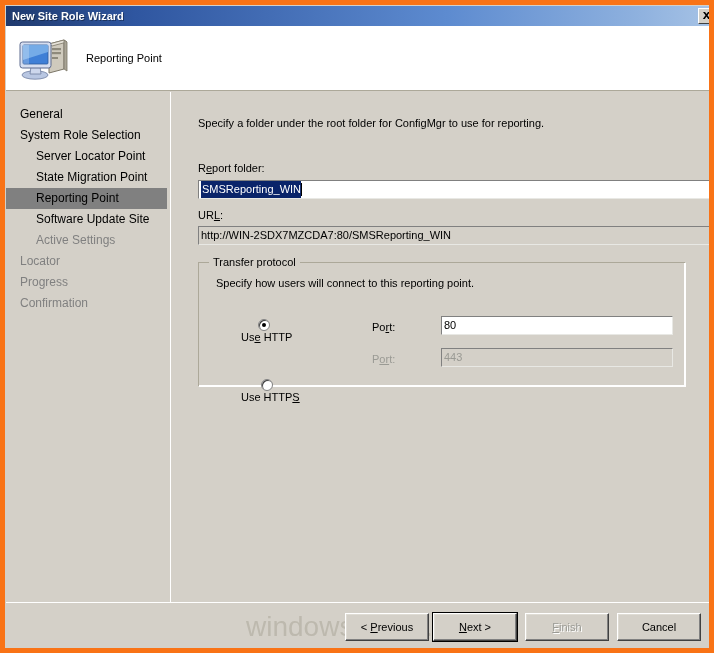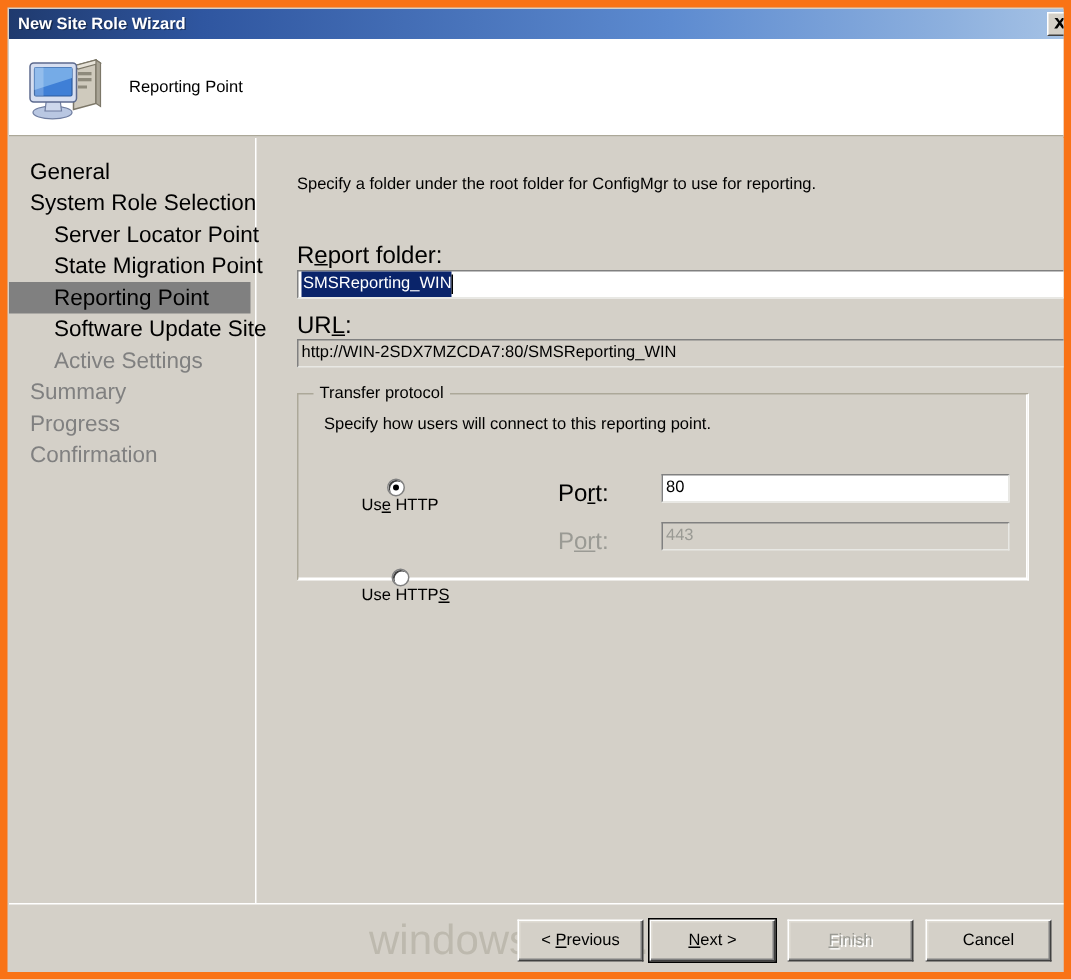--- a/index.html
+++ b/index.html
@@ -103,21 +103,21 @@
     width: 165px;
     height: 510px;
     background: #d4d0c8;
     border-right: 1px solid #ffffff;
     box-sizing: border-box;
     padding-top: 12px;
   }
   .nav-item {
     height: 21px;
     line-height: 21px;
-    font-size: 15px;
+    font-size: 12px;
     color: #000000;
     padding-left: 14px;
     white-space: nowrap;
     cursor: default;
   }
   .nav-item.indent { padding-left: 30px; }
   .nav-item.dim { color: #808080; }
   .nav-item.selected {
     background: #808080;
     color: #000000;
@@ -136,21 +136,21 @@
     position: absolute;
     left: 26px;
     top: 25px;
     font-size: 11px;
     color: #000000;
     white-space: nowrap;
   }
 
   .field-label {
     position: absolute;
-    font-size: 16px;
+    font-size: 11px;
     color: #000000;
     white-space: nowrap;
   }
   .field-label .acc { text-decoration: underline; }
   .field-label.dim { color: #9a9a94; }
 
   .textbox {
     position: absolute;
     box-sizing: border-box;
     height: 19px;
@@ -347,21 +347,21 @@
   <div id="body">
 
     <div id="sidebar">
       <div class="nav-item">General</div>
       <div class="nav-item">System Role Selection</div>
       <div class="nav-item indent">Server Locator Point</div>
       <div class="nav-item indent">State Migration Point</div>
       <div class="nav-item indent selected">Reporting Point</div>
       <div class="nav-item indent">Software Update Site</div>
       <div class="nav-item indent dim">Active Settings</div>
-      <div class="nav-item dim">Summary</div>
+      <div class="nav-item dim">Locator</div>
       <div class="nav-item dim">Progress</div>
       <div class="nav-item dim">Confirmation</div>
     </div>
 
     <div id="content">
 
       <div id="intro-text">Specify a folder under the root folder for ConfigMgr to use for reporting.</div>
 
       <div class="field-label" style="left:26px; top:70px;">
         <span>R</span><span class="acc">e</span><span>port folder:</span>

